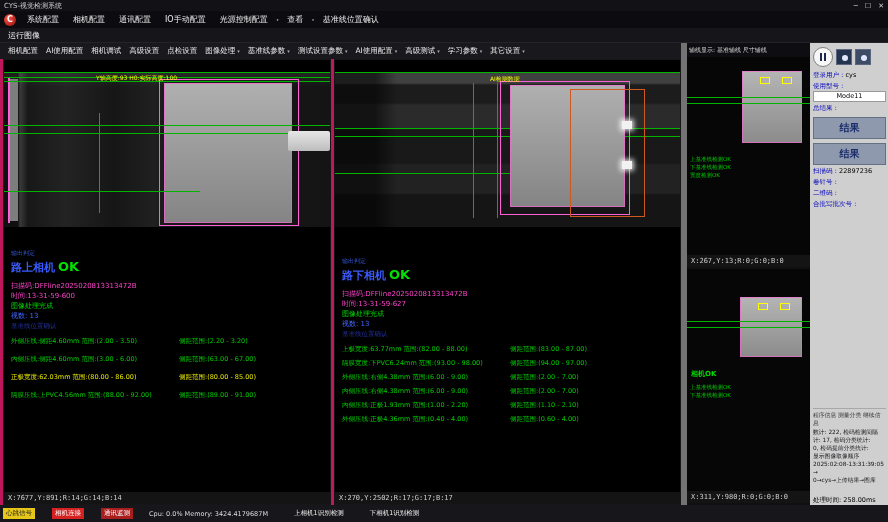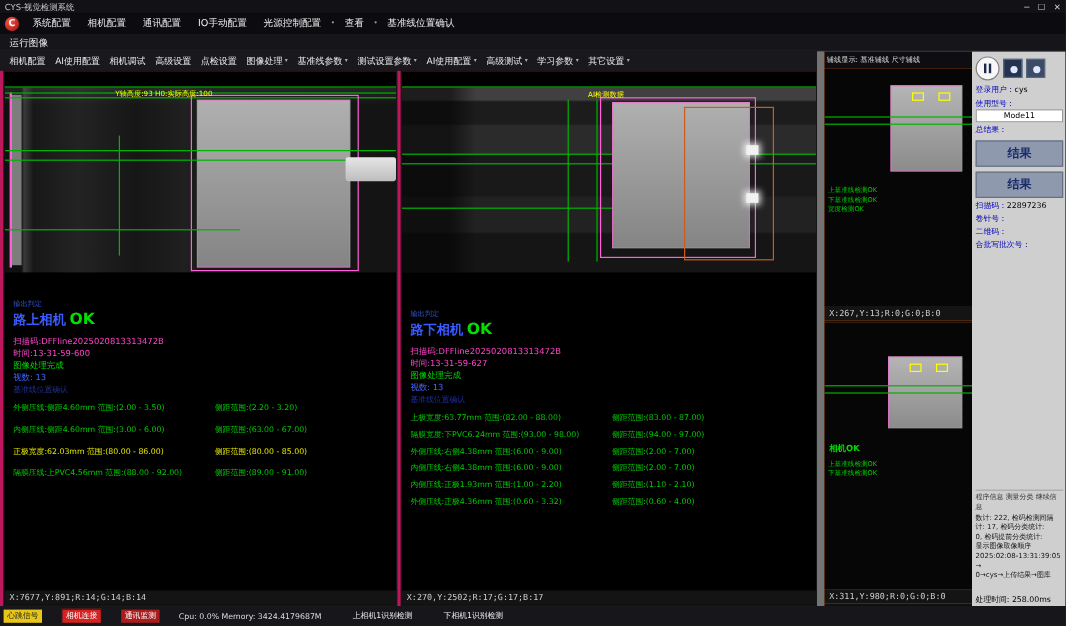--- a/index.html
+++ b/index.html
@@ -280,21 +280,21 @@
           </div>
           <div class="mrow">
             <span class="m-left">内侧压线:右侧4.38mm 范围:(6.00 - 9.00)</span>
             <span class="m-range">侧距范围:(2.00 - 7.00)</span>
           </div>
           <div class="mrow">
             <span class="m-left">内侧压线:正极1.93mm 范围:(1.00 - 2.20)</span>
             <span class="m-range">侧距范围:(1.10 - 2.10)</span>
           </div>
           <div class="mrow">
-            <span class="m-left">外侧压线:正极4.36mm 范围:(0.60 - 3.32)</span>
+            <span class="m-left">外侧压线:正极4.36mm 范围:(0.40 - 4.00)</span>
             <span class="m-range">侧距范围:(0.60 - 4.00)</span>
           </div>
         </div>
         <div class="coords">X:270,Y:2502;R:17;G:17;B:17</div>
       </div>
     </div>
   </div>
 
   <div class="thumbs">
     <div class="thumbs-header">辅线显示:  基准辅线  尺寸辅线</div>

